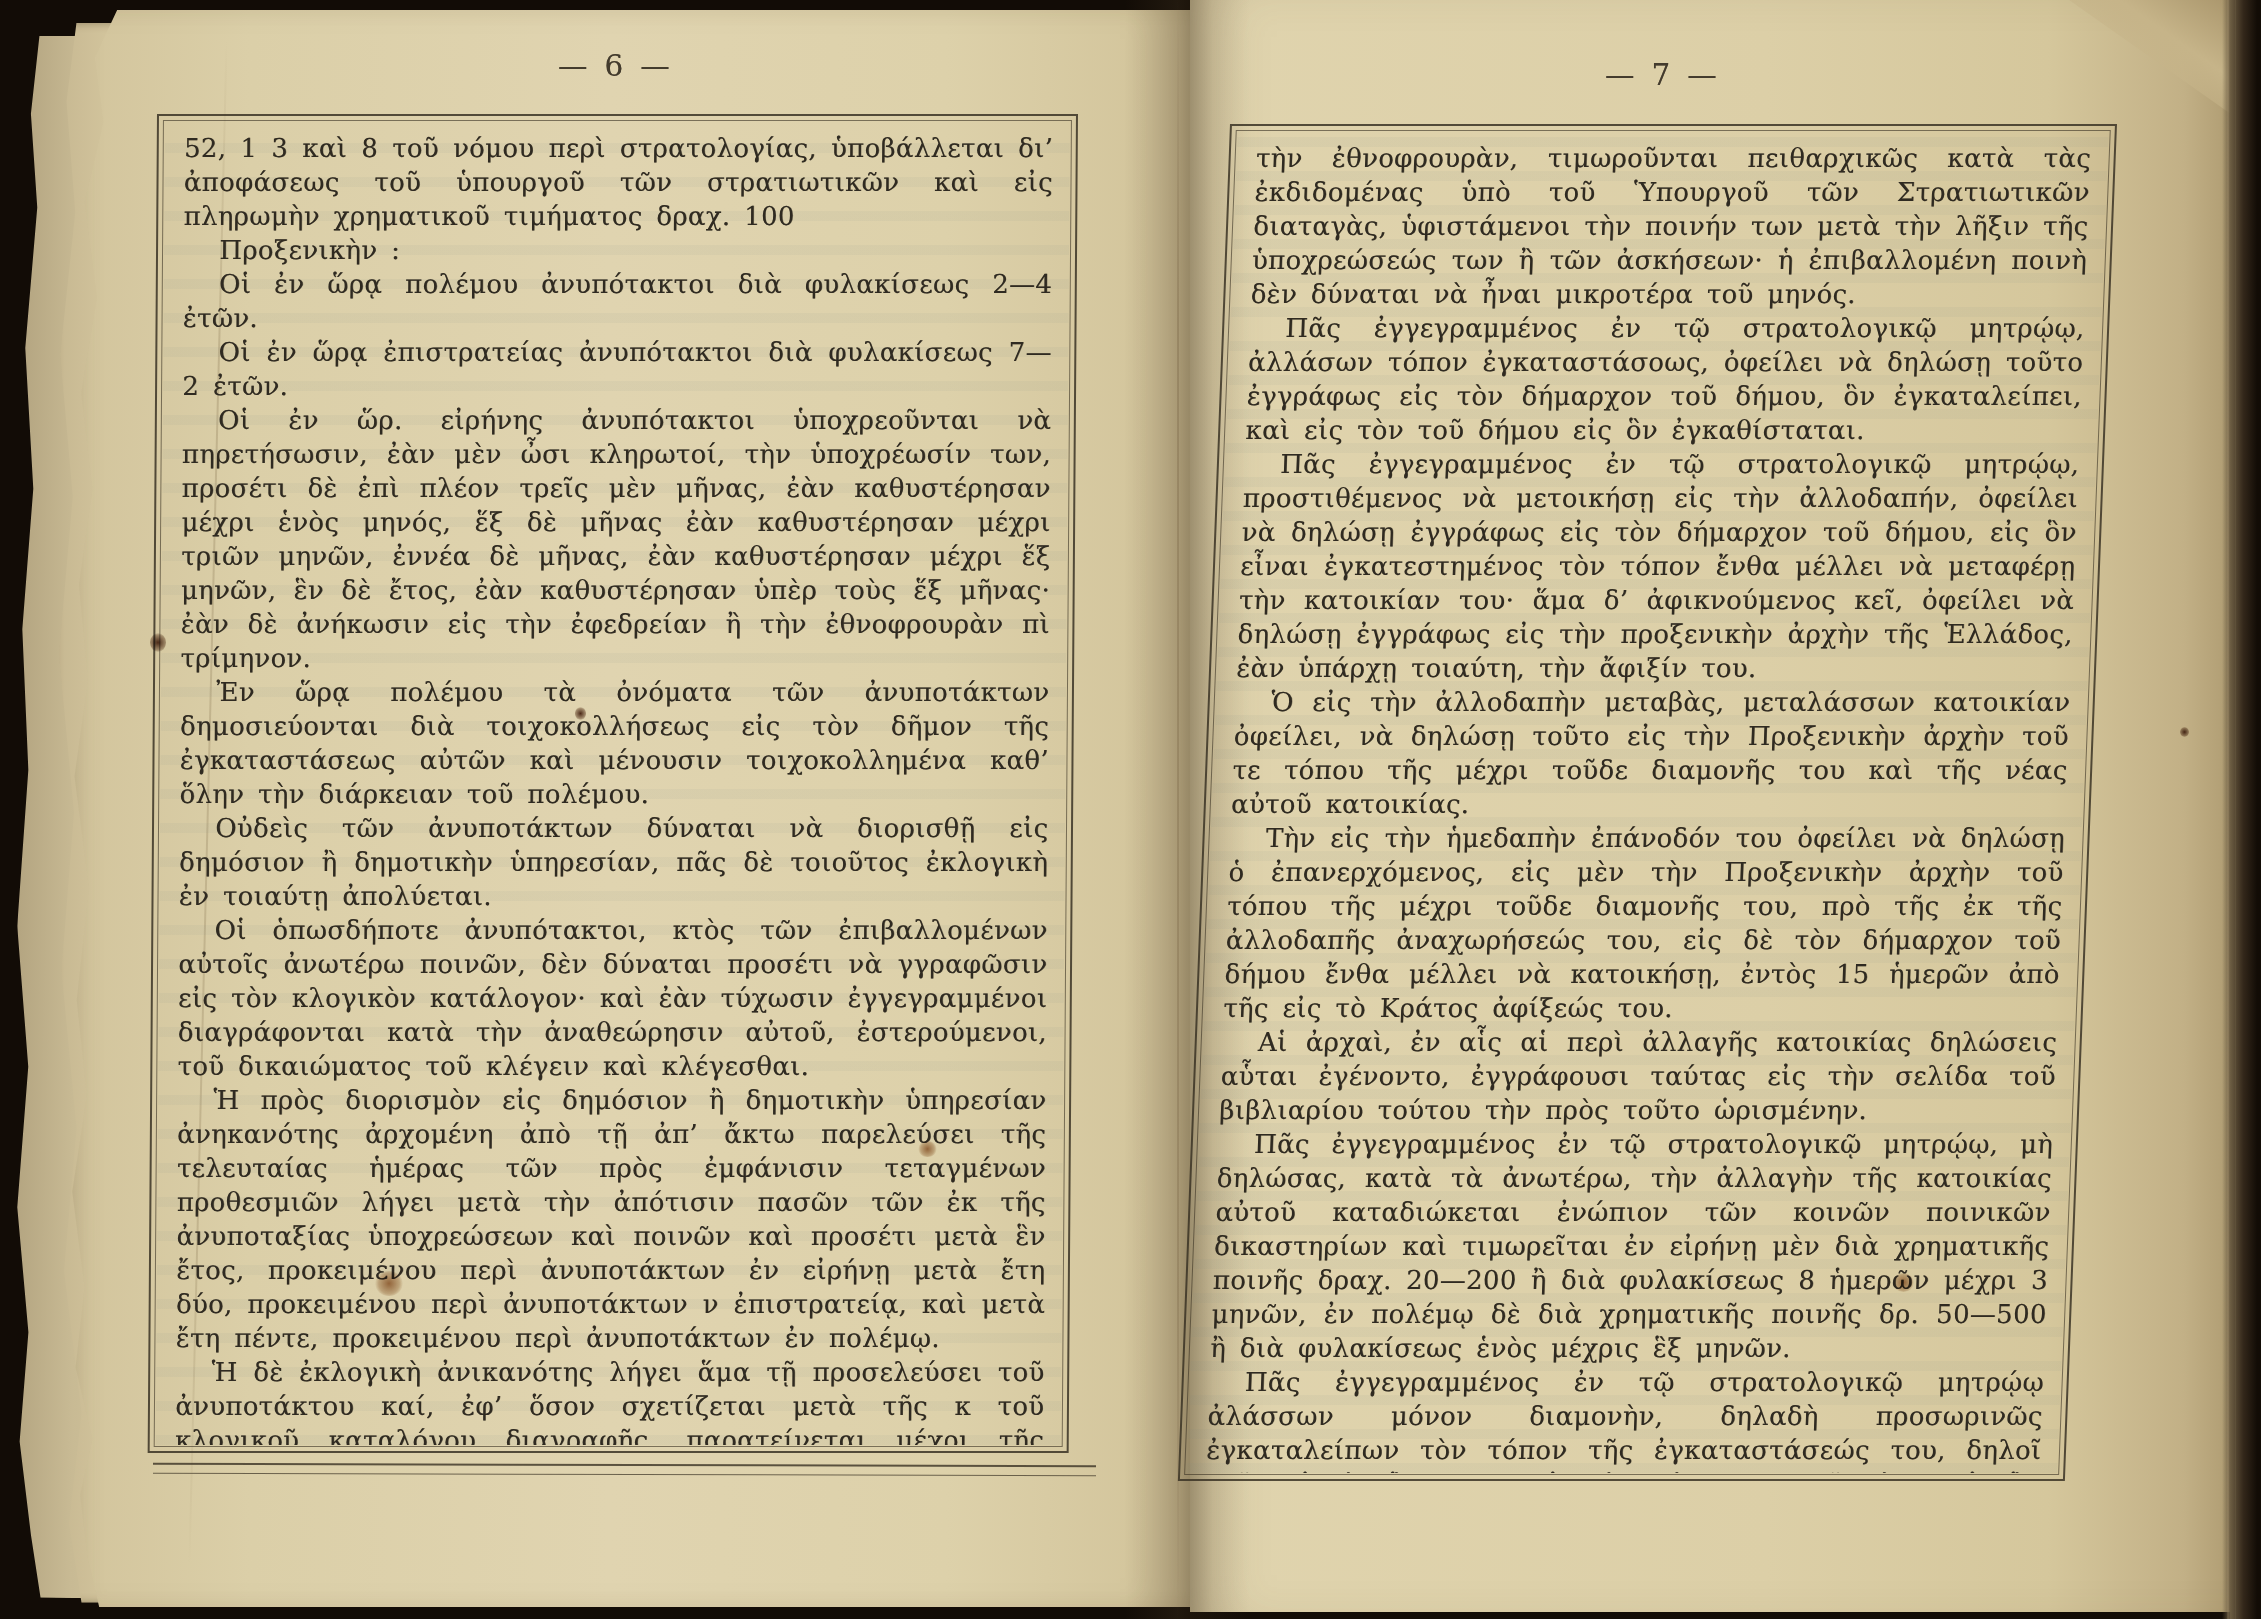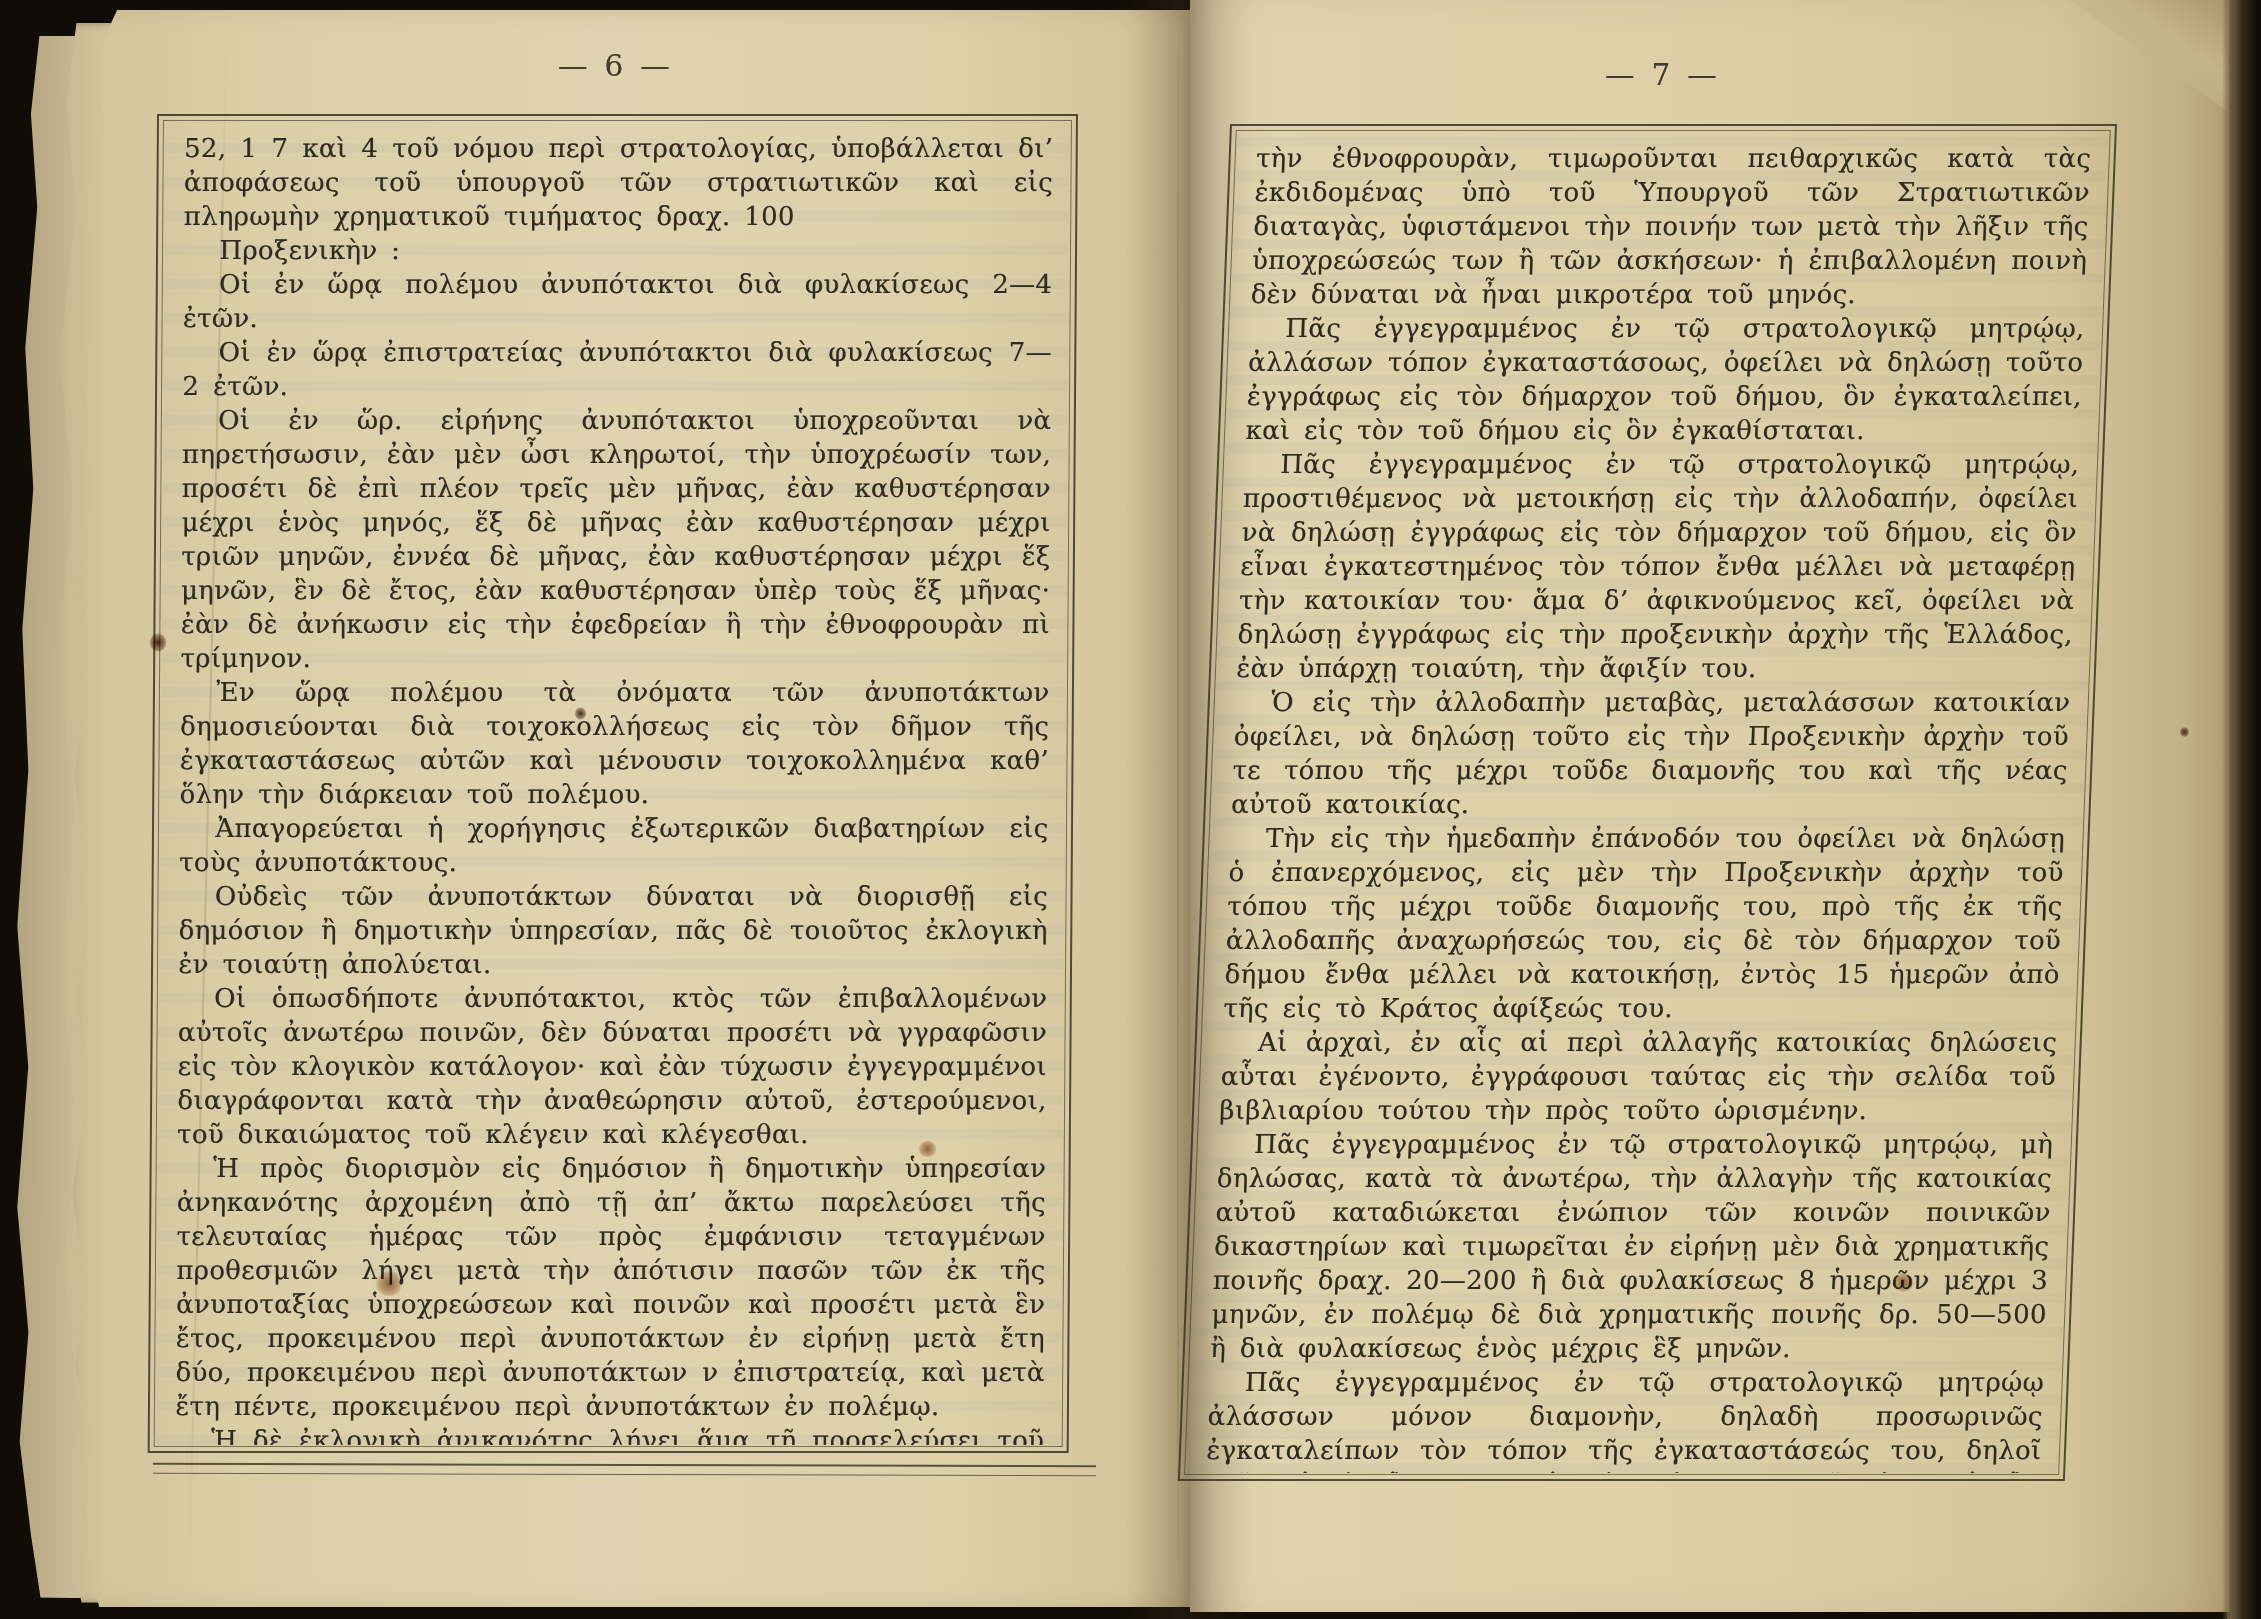--- a/index.html
+++ b/index.html
@@ -100,27 +100,26 @@
 
   <div class="crease-line" style="left:207px;top:38px;height:1530px;transform:rotate(1.4deg);opacity:.5"></div>
   <div class="crease-line" style="left:1177px;top:0;height:1620px;opacity:.6"></div>
   <div class="gutter-shadow"></div>
 
   <div class="page-number" style="left:558px;top:49px;">— 6 —</div>
   <div class="page-number" style="left:1605px;top:58px;">— 7 —</div>
 
   <div class="rulebox" style="left:157px;top:114px;width:917px;height:1335px;transform:skewX(-0.4deg);transform-origin:top left;">
     <div class="page-text" id="left-page-paras">
-        <p class="para">52, 1 7 καὶ 4 τοῦ νόμου περὶ στρατολογίας, ὑποβάλλεται δι’ ἀποφάσεως τοῦ ὑπουργοῦ τῶν στρατιωτικῶν καὶ εἰς πληρωμὴν χρηματικοῦ τιμήματος δραχ. 100</p>
+        <p class="para">52, 1 3 καὶ 8 τοῦ νόμου περὶ στρατολογίας, ὑποβάλλεται δι’ ἀποφάσεως τοῦ ὑπουργοῦ τῶν στρατιωτικῶν καὶ εἰς πληρωμὴν χρηματικοῦ τιμήματος δραχ. 100</p>
         <p class="para indent">Προξενικὴν :</p>
         <p class="para indent">Οἱ ἐν ὥρᾳ πολέμου ἀνυπότακτοι διὰ φυλακίσεως 2—4 ἐτῶν.</p>
         <p class="para indent">Οἱ ἐν ὥρᾳ ἐπιστρατείας ἀνυπότακτοι διὰ φυλακίσεως 7—2 ἐτῶν.</p>
         <p class="para indent">Οἱ ἐν ὥρ. εἰρήνης ἀνυπότακτοι ὑποχρεοῦνται νὰ πηρετήσωσιν, ἐὰν μὲν ὦσι κληρωτοί, τὴν ὑποχρέωσίν των, προσέτι δὲ ἐπὶ πλέον τρεῖς μὲν μῆνας, ἐὰν καθυστέρησαν μέχρι ἑνὸς μηνός, ἕξ δὲ μῆνας ἐὰν καθυστέρησαν μέχρι τριῶν μηνῶν, ἐννέα δὲ μῆνας, ἐὰν καθυστέρησαν μέχρι ἕξ μηνῶν, ἓν δὲ ἔτος, ἐὰν καθυστέρησαν ὑπὲρ τοὺς ἕξ μῆνας· ἐὰν δὲ ἀνήκωσιν εἰς τὴν ἐφεδρείαν ἢ τὴν ἐθνοφρουρὰν πὶ τρίμηνον.</p>
         <p class="para indent">Ἐν ὥρᾳ πολέμου τὰ ὀνόματα τῶν ἀνυποτάκτων δημοσιεύονται διὰ τοιχοκολλήσεως εἰς τὸν δῆμον τῆς ἐγκαταστάσεως αὐτῶν καὶ μένουσιν τοιχοκολλημένα καθ’ ὅλην τὴν διάρκειαν τοῦ πολέμου.</p>
-        <p class="para indent">Ἀπαγορεύεται ἡ χορήγησις ἐξωτερικῶν διαβατηρίων εἰς τοὺς ἀνυποτάκτους.</p>
         <p class="para indent">Οὐδεὶς τῶν ἀνυποτάκτων δύναται νὰ διορισθῇ εἰς δημόσιον ἢ δημοτικὴν ὑπηρεσίαν, πᾶς δὲ τοιοῦτος ἐκλογικὴ ἐν τοιαύτῃ ἀπολύεται.</p>
         <p class="para indent">Οἱ ὁπωσδήποτε ἀνυπότακτοι, κτὸς τῶν ἐπιβαλλομένων αὐτοῖς ἀνωτέρω ποινῶν, δὲν δύναται προσέτι νὰ γγραφῶσιν εἰς τὸν κλογικὸν κατάλογον· καὶ ἐὰν τύχωσιν ἐγγεγραμμένοι διαγράφονται κατὰ τὴν ἀναθεώρησιν αὐτοῦ, ἐστερούμενοι, τοῦ δικαιώματος τοῦ κλέγειν καὶ κλέγεσθαι.</p>
         <p class="para indent">Ἡ πρὸς διορισμὸν εἰς δημόσιον ἢ δημοτικὴν ὑπηρεσίαν ἀνηκανότης ἀρχομένη ἀπὸ τῇ ἀπ’ ἄκτω παρελεύσει τῆς τελευταίας ἡμέρας τῶν πρὸς ἐμφάνισιν τεταγμένων προθεσμιῶν λήγει μετὰ τὴν ἀπότισιν πασῶν τῶν ἐκ τῆς ἀνυποταξίας ὑποχρεώσεων καὶ ποινῶν καὶ προσέτι μετὰ ἓν ἔτος, προκειμένου περὶ ἀνυποτάκτων ἐν εἰρήνῃ μετὰ ἔτη δύο, προκειμένου περὶ ἀνυποτάκτων ν ἐπιστρατείᾳ, καὶ μετὰ ἔτη πέντε, προκειμένου περὶ ἀνυποτάκτων ἐν πολέμῳ.</p>
         <p class="para indent">Ἡ δὲ ἐκλογικὴ ἀνικανότης λήγει ἅμα τῇ προσελεύσει τοῦ ἀνυποτάκτου καί, ἐφ’ ὅσον σχετίζεται μετὰ τῆς κ τοῦ κλογικοῦ καταλόγου διαγραφῆς, παρατείνεται μέχρι τῆς κατὰ τὴν ἐτησίαν ἀναθεώρησιν τοῦ καταλόγου γενησομένης νέας γγραφῆς</p>
       </div>
   </div>
 
   <div class="extra-rule" style="left:153px;top:1464px;width:943px;transform:rotate(.15deg);"></div>
 
   <div class="rulebox" style="left:1230px;top:124px;width:883px;height:1353px;transform:skewX(-2.2deg);transform-origin:top left;">

